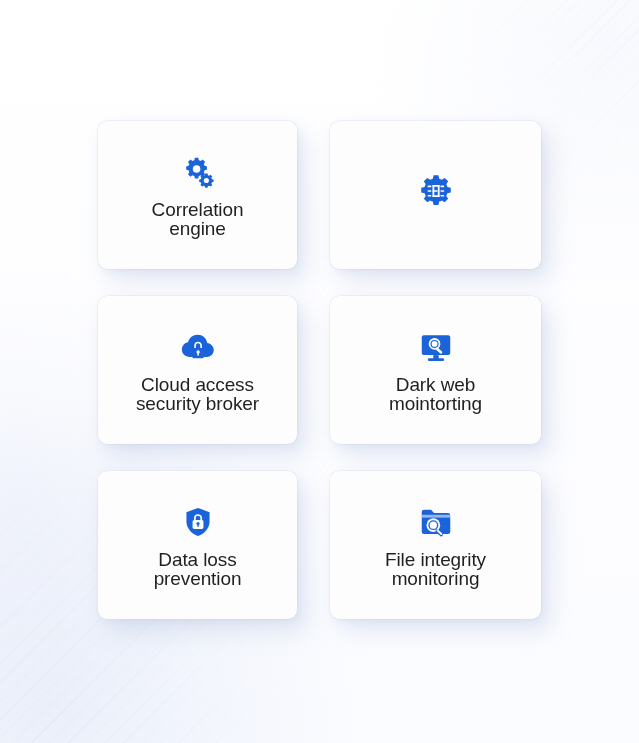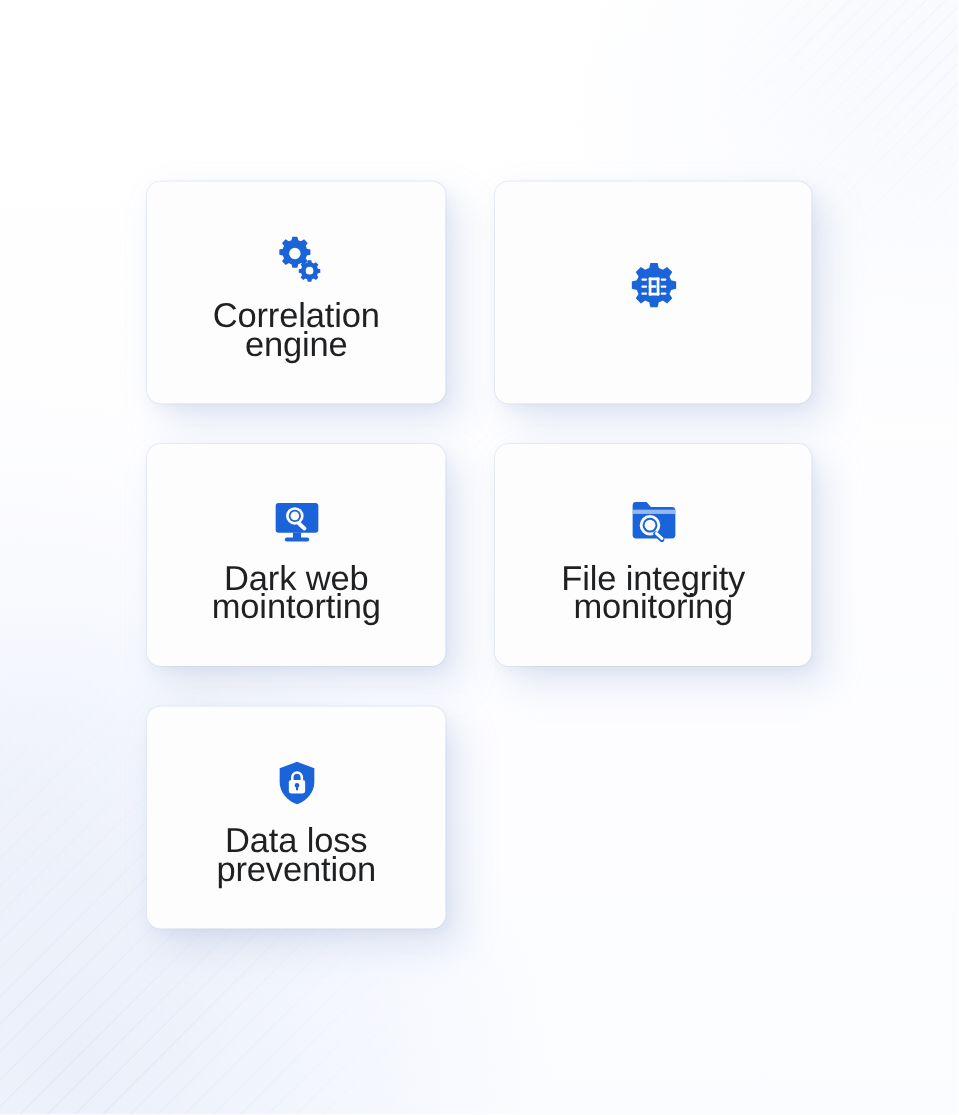--- a/index.html
+++ b/index.html
@@ -87,21 +87,21 @@
     width: 40px;
     height: 40px;
     display: flex;
     align-items: center;
     justify-content: center;
     margin-bottom: 9px;
   }
   .card-icon svg { display: block; }
 
   .card-label {
-    font-size: 23px;
+    font-size: 19px;
     line-height: 18.5px;
     color: #1f2022;
     text-align: center;
     letter-spacing: -0.1px;
     white-space: pre-line;
     font-weight: 400;
   }
 </style>
 </head>
 <body>
@@ -144,60 +144,74 @@
           <rect x="24.9" y="19.2" width="4.3" height="1.7" rx="0.8"></rect>
           <rect x="24.9" y="24.4" width="4.3" height="1.7" rx="0.8"></rect>
           <rect x="10.6" y="14.0" width="4.3" height="1.7" rx="0.8"></rect>
           <rect x="10.6" y="19.2" width="4.3" height="1.7" rx="0.8"></rect>
           <rect x="10.6" y="24.4" width="4.3" height="1.7" rx="0.8"></rect>
         </g>
       </svg>
     </div>
   </div>
 
+  <div class="card">
+    <div class="card-icon">
+      <svg viewBox="0 0 40 40" width="38" height="38" aria-hidden="true">
+        <path fill="#1a63d8" d="M11.4 30.4 C6.6 30.4 3.0 26.9 3.0 22.6 C3.0 18.8 5.9 15.6 9.6 15.0 C10.6 10.5 14.7 7.2 19.6 7.2 C24.7 7.2 29.0 10.9 29.7 15.7 C33.6 16.2 36.6 19.4 36.6 23.3 C36.6 27.2 33.3 30.4 29.2 30.4 Z"></path>
+        <rect x="14.0" y="20.3" width="12.2" height="11.6" rx="2.0" fill="#1a63d8"></rect>
+        <path d="M16.6 21.0 v-2.5 a3.5 3.5 0 0 1 7.0 0 v2.5" fill="none" stroke="#1a63d8" stroke-width="2.3"></path>
+        <path d="M16.9 21.1 v-2.6 a3.2 3.2 0 0 1 6.4 0 v2.6" fill="none" stroke="#fdfdfe" stroke-width="1.7"></path>
+        <circle cx="20.1" cy="25.3" r="1.75" fill="#fdfdfe"></circle>
+        <rect x="19.3" y="25.5" width="1.65" height="3.6" rx="0.8" fill="#fdfdfe"></rect>
+      </svg>
+    </div>
+    <div class="card-label">Cloud access
+security broker</div>
+  </div>
 
   <div class="card">
     <div class="card-icon">
       <svg viewBox="0 0 40 40" width="36" height="36" aria-hidden="true">
         <rect x="4.2" y="7.0" width="31.6" height="22.0" rx="2.2" fill="#1a63d8"></rect>
         <rect x="17.0" y="29.0" width="6.0" height="4.2" fill="#1a63d8"></rect>
         <rect x="11.0" y="32.6" width="18.0" height="2.9" rx="1.4" fill="#1a63d8"></rect>
         <circle cx="18.4" cy="16.6" r="6.5" fill="#fdfdfe"></circle>
         <circle cx="18.4" cy="16.6" r="4.5" fill="#1a63d8"></circle>
         <circle cx="18.4" cy="16.6" r="3.2" fill="#fdfdfe"></circle>
         <rect x="21.2" y="20.0" width="8.6" height="3.0" rx="1.5" transform="rotate(42 21.2 20.0)" fill="#fdfdfe"></rect>
       </svg>
     </div>
     <div class="card-label">Dark web
 mointorting</div>
   </div>
 
   <div class="card">
     <div class="card-icon">
+      <svg viewBox="0 0 40 40" width="34" height="34" aria-hidden="true">
+        <path fill="#1a63d8" d="M20 3.4 L33.6 8.4 v11.0 c0 7.6 -5.6 14.5 -13.6 17.2 C12.0 33.9 6.4 27.0 6.4 19.4 V8.4 Z"></path>
+        <path d="M16.3 18.1 v-2.6 a3.75 3.75 0 0 1 7.5 0 v2.6" fill="none" stroke="#fdfdfe" stroke-width="2.0"></path>
+        <rect x="13.6" y="17.6" width="12.8" height="10.6" rx="1.9" fill="#fdfdfe"></rect>
+        <circle cx="20.0" cy="21.8" r="1.85" fill="#1a63d8"></circle>
+        <rect x="19.2" y="22.0" width="1.7" height="3.8" rx="0.8" fill="#1a63d8"></rect>
+      </svg>
+    </div>
+    <div class="card-label">Data loss
+prevention</div>
+  </div>
+
+  <div class="card">
+    <div class="card-icon">
       <svg viewBox="0 0 40 40" width="38" height="38" aria-hidden="true">
         <path fill="#1a63d8" d="M5.0 9.4 a2.4 2.4 0 0 1 2.4 -2.4 h7.4 l3.0 3.5 h14.8 a2.4 2.4 0 0 1 2.4 2.4 v17.3 a2.4 2.4 0 0 1 -2.4 2.4 h-25.2 a2.4 2.4 0 0 1 -2.4 -2.4 z"></path>
         <rect x="5.0" y="12.4" width="29.9" height="3.0" fill="#fdfdfe" opacity="0.55"></rect>
         <circle cx="17.2" cy="23.3" r="7.2" fill="#fdfdfe"></circle>
         <circle cx="17.2" cy="23.3" r="5.2" fill="#1a63d8"></circle>
         <circle cx="17.2" cy="23.3" r="3.8" fill="#fdfdfe"></circle>
         <rect x="21.0" y="27.0" width="9.4" height="3.4" rx="1.7" transform="rotate(42 21.0 27.0)" fill="#1a63d8"></rect>
         <rect x="21.6" y="27.6" width="7.4" height="2.1" rx="1.0" transform="rotate(42 21.6 27.6)" fill="#fdfdfe"></rect>
       </svg>
     </div>
     <div class="card-label">File integrity
 monitoring</div>
   </div>
 
-  <div class="card">
-    <div class="card-icon">
-      <svg viewBox="0 0 40 40" width="34" height="34" aria-hidden="true">
-        <path fill="#1a63d8" d="M20 3.4 L33.6 8.4 v11.0 c0 7.6 -5.6 14.5 -13.6 17.2 C12.0 33.9 6.4 27.0 6.4 19.4 V8.4 Z"></path>
-        <path d="M16.3 18.1 v-2.6 a3.75 3.75 0 0 1 7.5 0 v2.6" fill="none" stroke="#fdfdfe" stroke-width="2.0"></path>
-        <rect x="13.6" y="17.6" width="12.8" height="10.6" rx="1.9" fill="#fdfdfe"></rect>
-        <circle cx="20.0" cy="21.8" r="1.85" fill="#1a63d8"></circle>
-        <rect x="19.2" y="22.0" width="1.7" height="3.8" rx="0.8" fill="#1a63d8"></rect>
-      </svg>
-    </div>
-    <div class="card-label">Data loss
-prevention</div>
-  </div>
-
 </div>
 
 </body></html>

